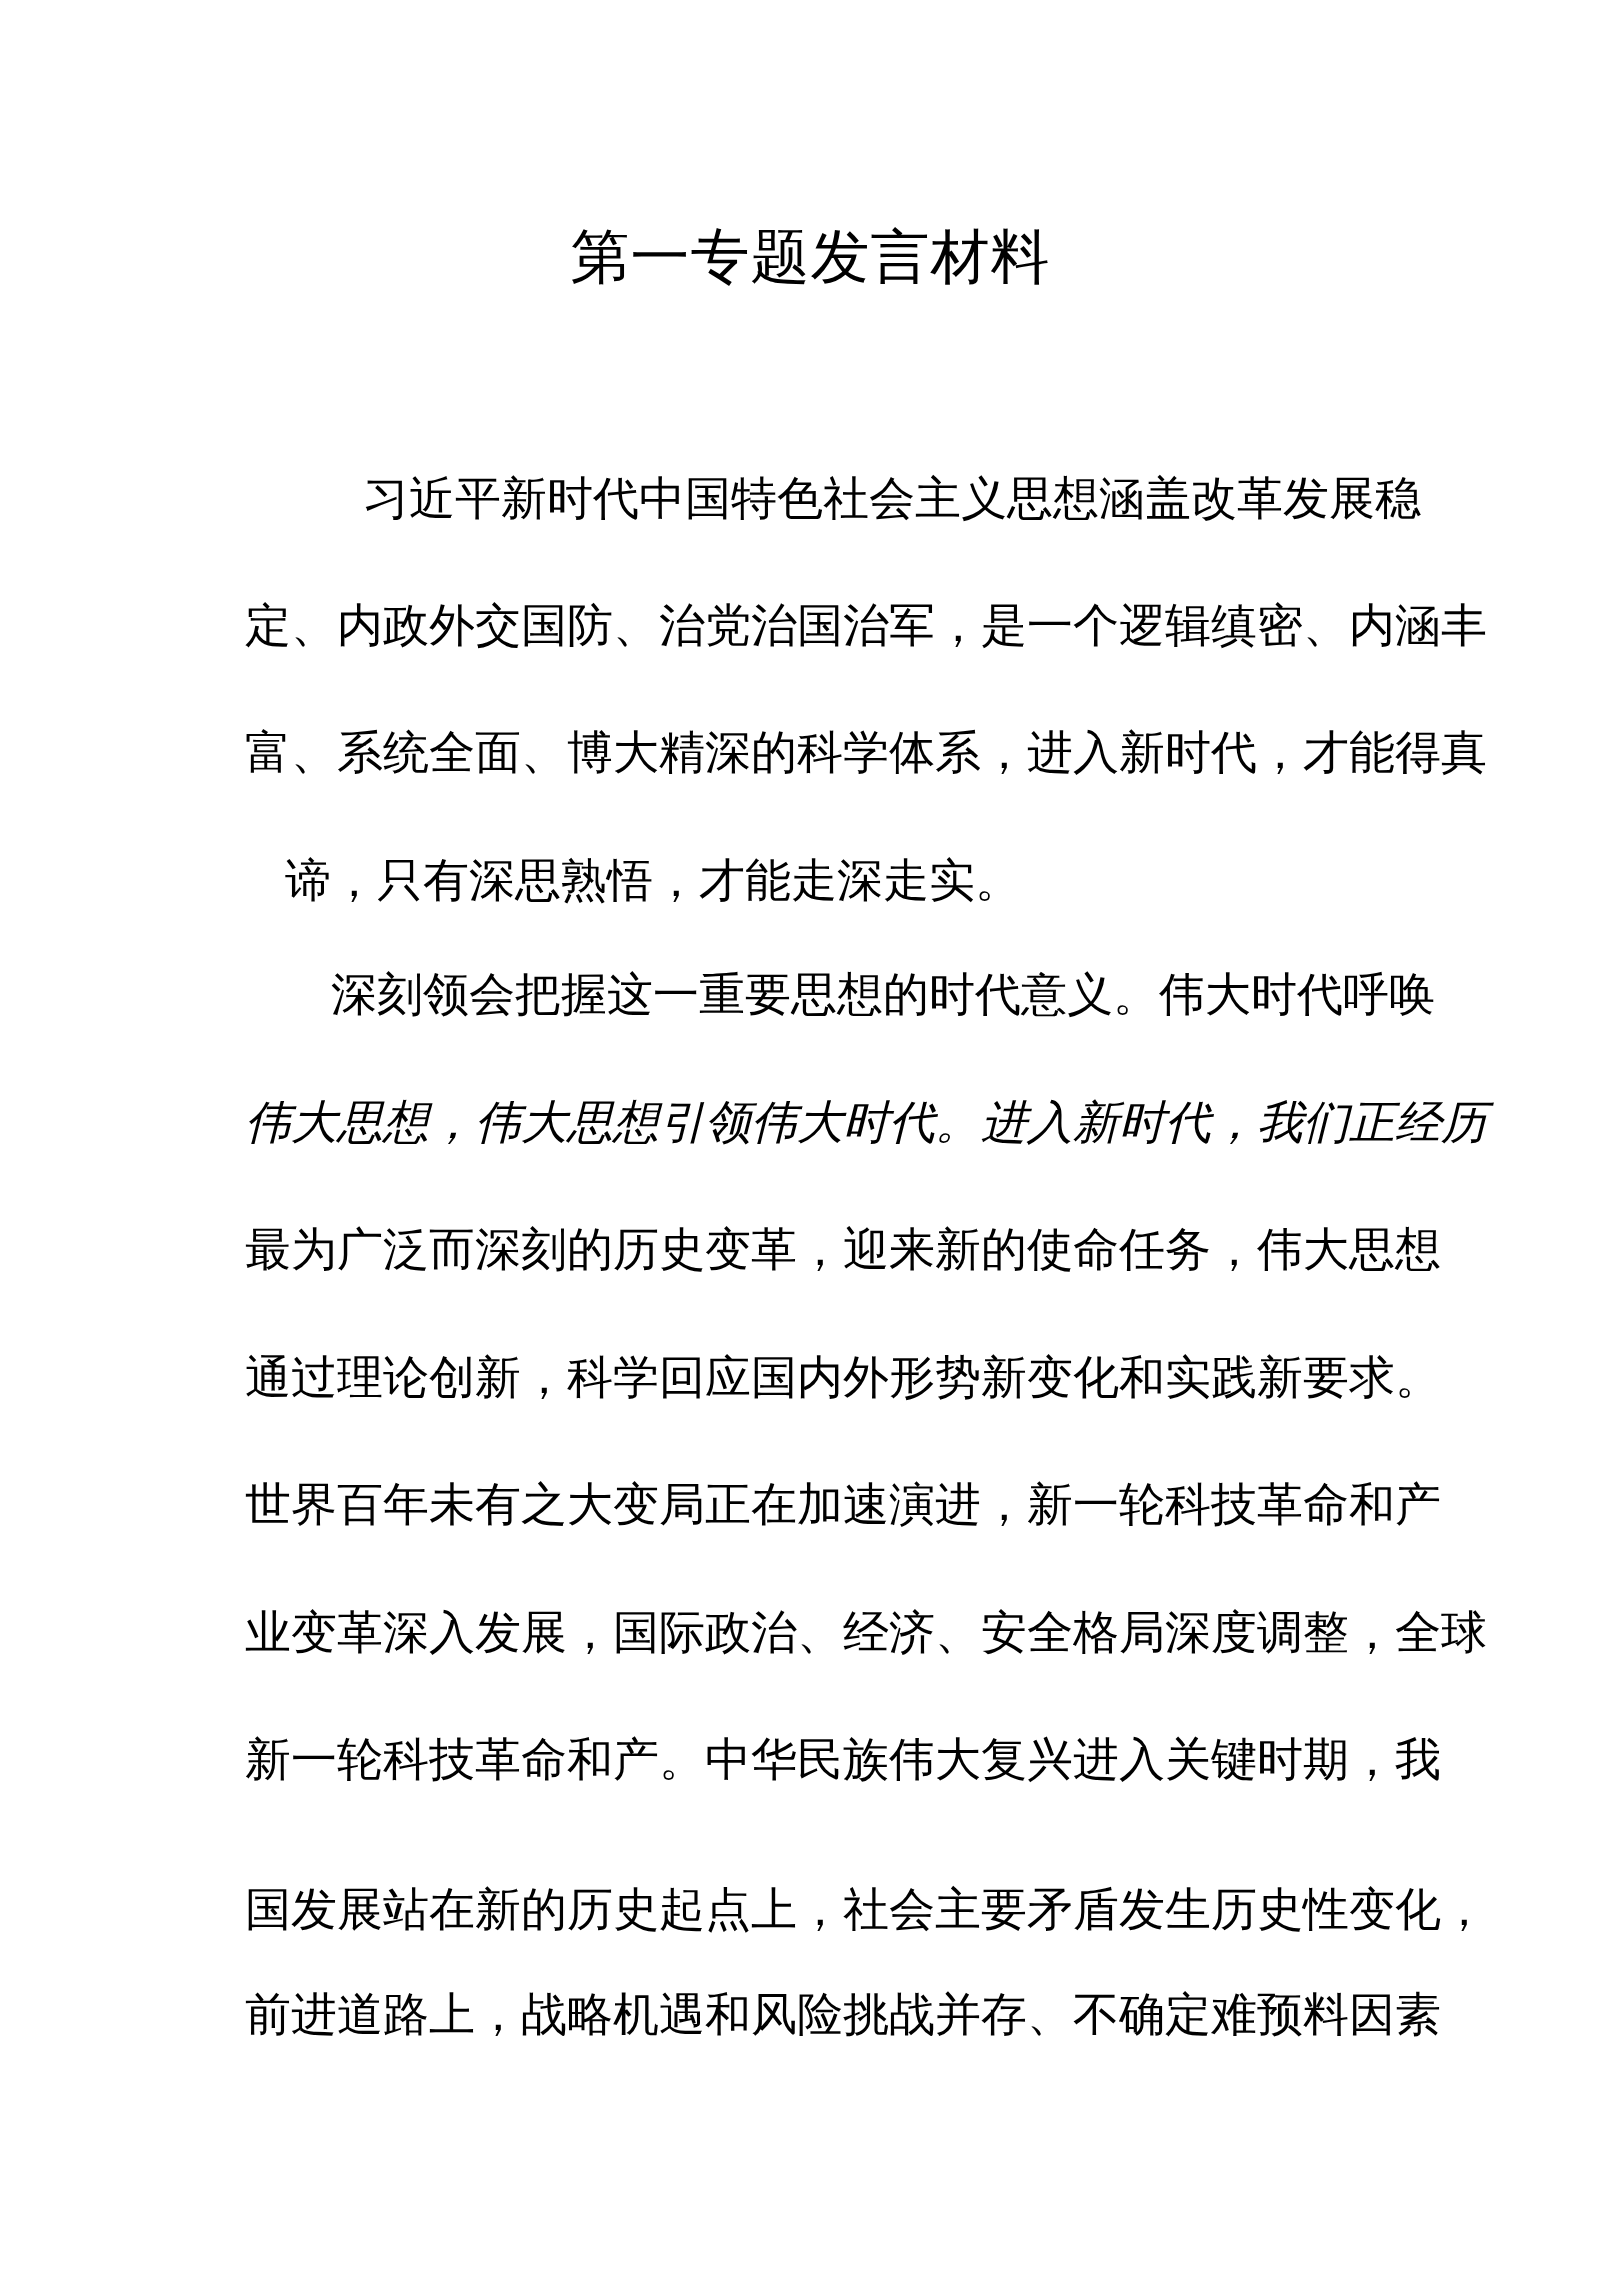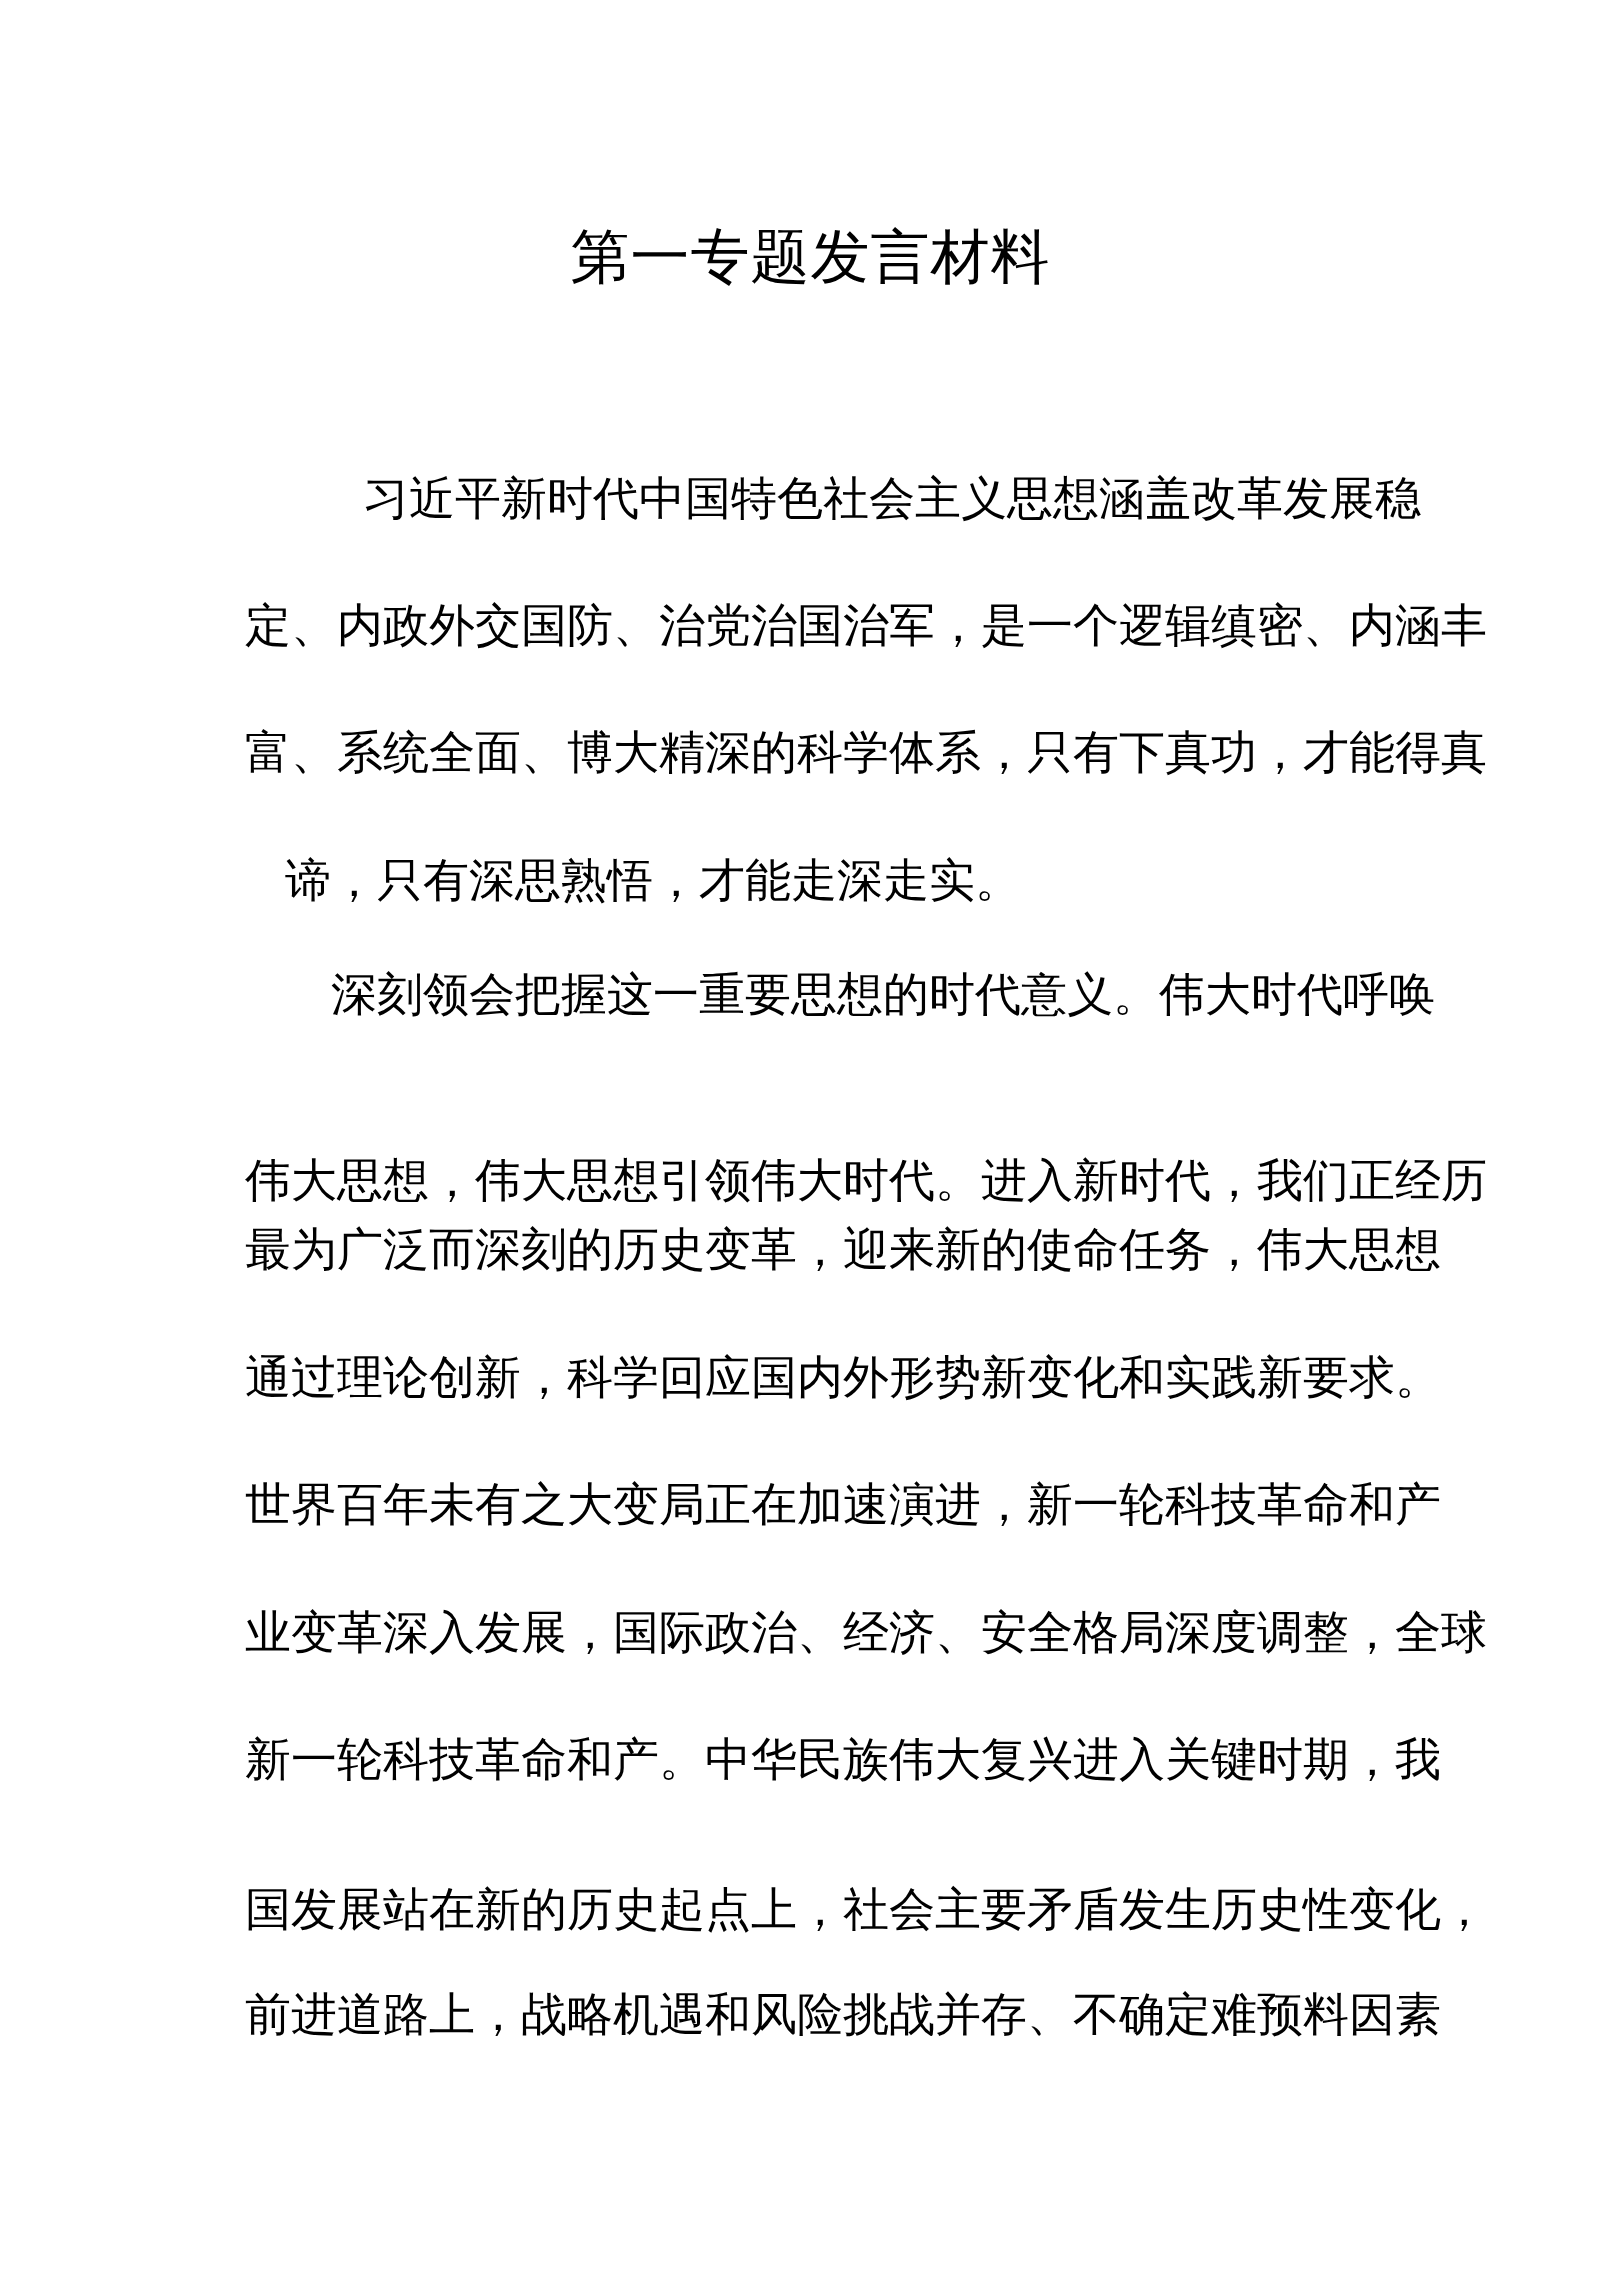--- a/index.html
+++ b/index.html
@@ -55,25 +55,25 @@
 </head>
 <body>
 
 <div class="page">
   <div class="title">第一专题发言材料</div>
 
   <div class="body-text">
 
     <div class="line indent" style="top:469px;margin-left:32px;">习近平新时代中国特色社会主义思想涵盖改革发展稳</div>
     <div class="line" style="top:596px;">定、内政外交国防、治党治国治军，是一个逻辑缜密、内涵丰</div>
-    <div class="line" style="top:723px;">富、系统全面、博大精深的科学体系，只有下真功，才能得真</div>
+    <div class="line" style="top:723px;">富、系统全面、博大精深的科学体系，进入新时代，才能得真</div>
     <div class="line" style="top:851px;margin-left:40px;">谛，只有深思熟悟，才能走深走实。</div>
 
     <div class="line indent" style="top:965px;">深刻领会把握这一重要思想的时代意义。伟大时代呼唤</div>
-    <div class="line" style="top:1151px;">伟大思想，伟大思想引领伟大时代。进入新时代，我们正经历</div>
+    <div class="line" style="top:1093px;font-style:italic;">伟大思想，伟大思想引领伟大时代。进入新时代，我们正经历</div>
     <div class="line" style="top:1220px;">最为广泛而深刻的历史变革，迎来新的使命任务，伟大思想</div>
     <div class="line" style="top:1348px;">通过理论创新，科学回应国内外形势新变化和实践新要求。</div>
     <div class="line" style="top:1475px;">世界百年未有之大变局正在加速演进，新一轮科技革命和产</div>
     <div class="line" style="top:1603px;text-align:center;">业变革深入发展，国际政治、经济、安全格局深度调整，全球</div>
     <div class="line" style="top:1730px;">新一轮科技革命和产。中华民族伟大复兴进入关键时期，我</div>
     <div class="line" style="top:1857px;margin-top:23px;">国发展站在新的历史起点上，社会主要矛盾发生历史性变化，</div>
     <div class="line" style="top:1985px;">前进道路上，战略机遇和风险挑战并存、不确定难预料因素</div>
   </div>
 </div>
 

